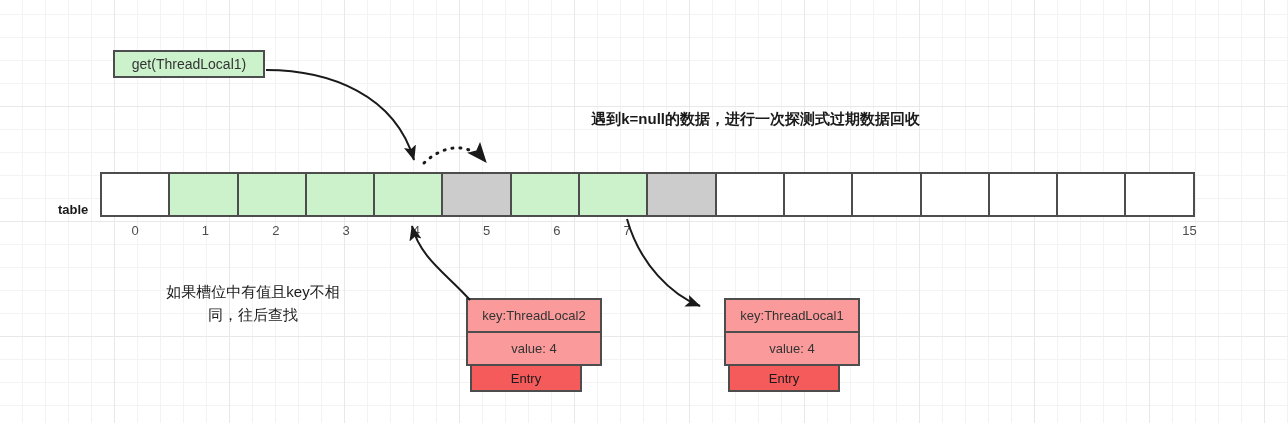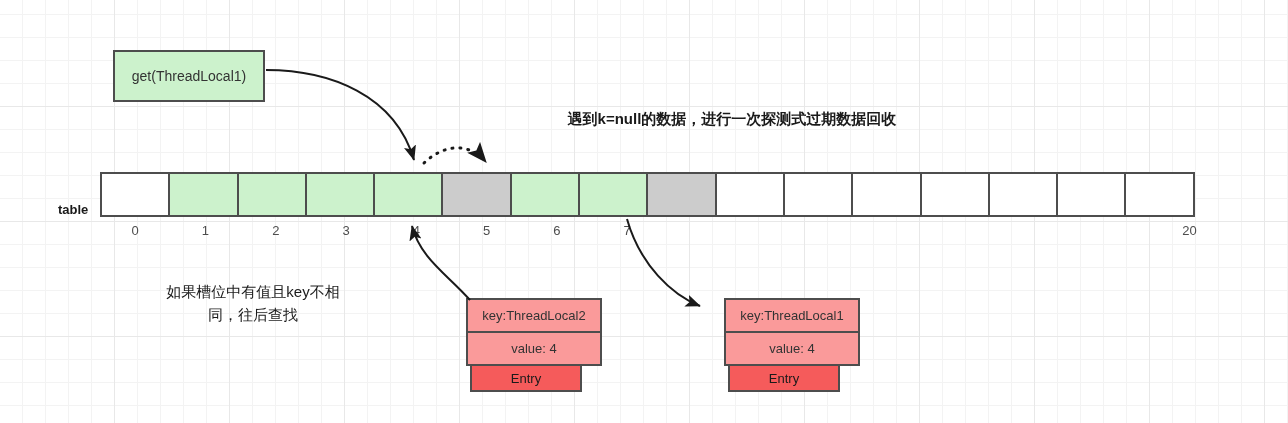--- a/index.html
+++ b/index.html
@@ -21,21 +21,21 @@
     background-size:
       115px 115px,
       115px 115px,
       23px 23px,
       23px 23px;
     background-position:-1px -9px,-1px -9px,-1px -9px,-1px -9px;
   }
 
   
   .getbox{
-    position:absolute;left:113px;top:50px;width:152px;height:52px;
+    position:absolute;left:113px;top:50px;width:152px;height:28px;
     background:#ccf2cc;border:2px solid #4d4d4d;
     display:flex;align-items:center;justify-content:center;
     font-size:14px;color:#333333;box-sizing:border-box;
   }
 
   
   .table-label{
     position:absolute;left:34px;top:202px;
     font-size:13px;font-weight:bold;color:#1a1a1a;margin-left:24px;
   }
@@ -59,21 +59,21 @@
   .idx{
     width:70.3px;text-align:center;
     font-size:13px;color:#4d4d4d;
     line-height:22px;
   }
 
   
   .note-top{
     position:absolute;left:470px;top:110px;width:450px;
     font-size:15px;font-weight:bold;color:#1a1a1a;
-    text-align:center;white-space:nowrap;margin-left:37px;
+    text-align:right;white-space:nowrap;
   }
   .note-left{
     position:absolute;left:108px;top:280px;width:290px;
     font-size:15px;font-weight:normal;color:#1a1a1a;
     text-align:center;line-height:1.55;
   }
 
   
   .entry{
     position:absolute;width:136px;
@@ -137,21 +137,21 @@
     <div class="idx">5</div>
     <div class="idx">6</div>
     <div class="idx">7</div>
     <div class="idx"></div>
     <div class="idx"></div>
     <div class="idx"></div>
     <div class="idx"></div>
     <div class="idx"></div>
     <div class="idx"></div>
     <div class="idx"></div>
-    <div class="idx">20</div>
+    <div class="idx">15</div>
   </div>
 
   <div class="note-top">遇到k=null的数据，进行一次探测式过期数据回收</div>
 
   <div class="note-left">
     <span>如果槽位中有值且key不相</span><br>
     <span>同，往后查找</span>
   </div>
 
   <div class="entry" id="entry-left">

